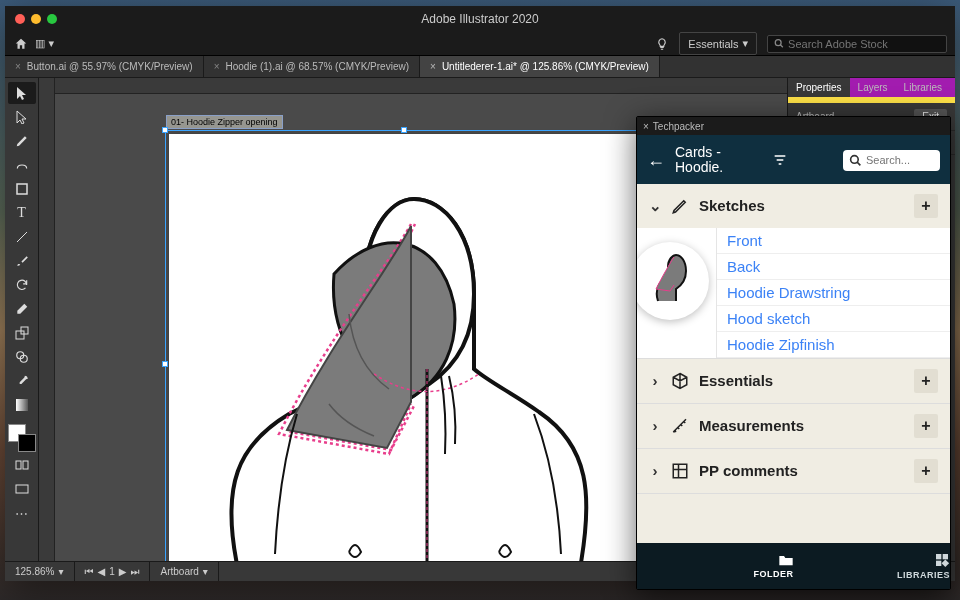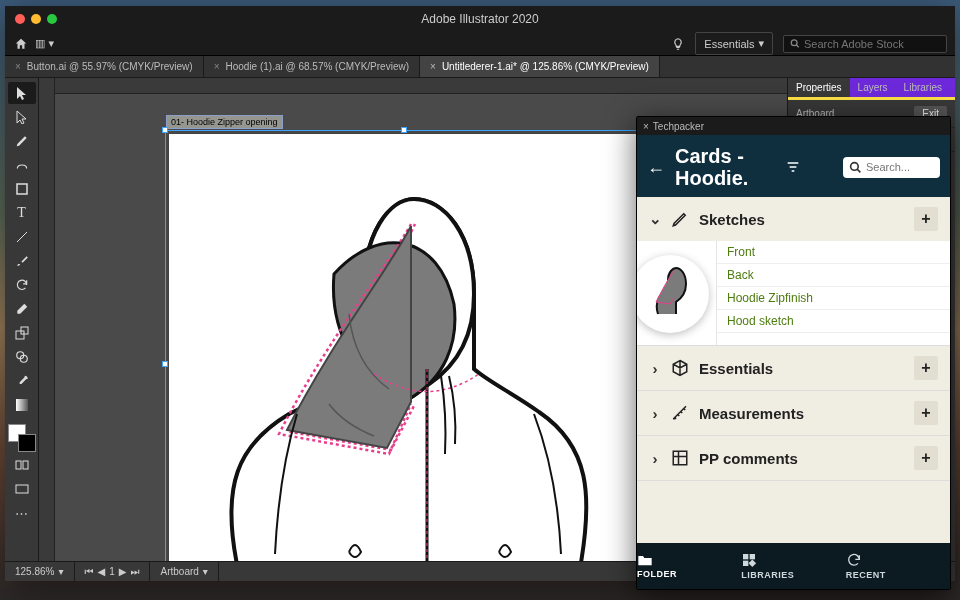--- a/index.html
+++ b/index.html
@@ -17,21 +17,21 @@
 .traffic span { width:10px; height:10px; border-radius:50%; }
 .tc-r{background:#ff5f57}.tc-y{background:#febc2e}.tc-g{background:#28c840}
 .ai-titlebar .spacer{flex:1}
 .ai-titlebar .title{position:absolute; left:50%; transform:translateX(-50%);}
 
 
 .ai-topbar { height:24px; background:#1b1b1b; display:flex; align-items:center; gap:6px; padding:0 8px; color:#ccc; font-size:11px; border-bottom:1px solid #000;}
 .ai-topbar .home{width:16px;height:16px;display:flex;align-items:center;justify-content:center}
 .ai-topbar .right{margin-left:auto;display:flex;align-items:center;gap:10px}
 .ai-topbar .ws{background:#1b1b1b;border:1px solid #444;border-radius:2px;padding:4px 8px;display:flex;align-items:center;gap:4px}
-.ai-search{background:#111;border:1px solid #444;border-radius:2px;padding:2px 6px;display:flex;align-items:center;gap:4px;width:164px;color:#777}
+.ai-search{background:#111;border:1px solid #444;border-radius:2px;padding:2px 6px;display:flex;align-items:center;gap:4px;width:180px;color:#777}
 .ai-search input{background:transparent;border:none;outline:none;color:#ccc;font-size:11px;width:100%}
 
 
 .doc-tabs{height:22px;background:#323232;display:flex;font-size:10px;color:#bbb;border-bottom:1px solid #1a1a1a}
 .doc-tab{padding:4px 10px;border-right:1px solid #1a1a1a;display:flex;align-items:center;gap:6px;white-space:nowrap}
 .doc-tab.active{background:#434343;color:#fff}
 .doc-tab .x{opacity:.6}
 
 
 .workspace{flex:1;display:flex;min-height:0}
@@ -52,49 +52,49 @@
 .sel-h.tm{left:50%;top:-4px;margin-left:-3px}
 .sel-h.ml{left:-4px;top:50%;margin-top:-3px}.sel-h.mr{right:-4px;top:50%;margin-top:-3px}
 .obj-label{position:absolute;left:0;top:-16px;background:#969690;color:#000;font-size:9px;padding:1px 4px;border:1px solid #8aa0c8}
 .hoodie-svg{position:absolute;left:10px;top:20px;width:450px;height:430px}
 
 .status{height:20px;background:#383838;border-top:1px solid #1a1a1a;display:flex;align-items:center;color:#ccc;font-size:10px}
 .status .cell{padding:0 10px;border-right:1px solid #1a1a1a;height:100%;display:flex;align-items:center;gap:4px}
 
 
 .ai-right{width:168px;background:#383838;border-left:1px solid #1a1a1a;color:#bbb;font-size:10px}
-.ai-right .ptabs{display:flex;background:#6d28d9;border-bottom:3px solid #fde047}
+.ai-right .ptabs{display:flex;background:#a21caf;border-bottom:6px solid #fde047}
 .ai-right .ptab{padding:4px 8px;}
 .ai-right .ptab.a{background:#383838;color:#fff}
 .ai-right .prow{display:flex;align-items:center;justify-content:space-between;padding:6px 8px;border-bottom:1px solid #2a2a2a}
 .ai-right .pbtn{background:#555;border-radius:2px;padding:2px 8px;color:#eee}
 
 
 .tp{position:absolute;left:636px;top:116px;width:315px;height:474px;background:#333;border:1px solid #000;box-shadow:0 6px 30px rgba(0,0,0,.6);display:flex;flex-direction:column;border-radius:2px;overflow:hidden}
 .tp-title{height:18px;background:#1b1b1b;color:#bbb;font-size:10px;display:flex;align-items:center;padding:0 6px;gap:4px}
 .tp-head{background:#0f2f3f;color:#fff;padding:10px 10px 8px;display:flex;align-items:center;gap:10px}
 .tp-head .back{font-size:18px}
-.tp-head .ttl{font-weight:700;font-size:20px;line-height:1.1}
+.tp-head .ttl{font-weight:400;font-size:14px;line-height:1.1}
 .tp-head .srch{margin-left:auto;background:#fff;border-radius:4px;display:flex;align-items:center;gap:4px;padding:4px 6px;color:#555}
 .tp-head .srch input{border:none;outline:none;font-size:11px;width:68px}
 .tp-sub{background:#0f2f3f;display:flex;justify-content:flex-end;padding:0 10px 10px}
 .tp-sub .dv{background:#44606e;color:#fff;font-size:10px;font-weight:700;border-radius:3px;padding:5px 8px;letter-spacing:.5px}
 .tp-body{flex:1;background:#f0ede3;overflow:auto}
 .tp-sec{border-bottom:1px solid #ddd;}
 .tp-sec-h{display:flex;align-items:center;gap:10px;padding:10px 12px;font-size:15px;font-weight:700;color:#222}
 .tp-sec-h .chev{width:12px;text-align:center;color:#333}
 .tp-sec-h .ico{width:18px;height:18px;display:flex;align-items:center;justify-content:center}
 .tp-sec-h .plus{margin-left:auto;width:24px;height:24px;background:#e2ded2;display:flex;align-items:center;justify-content:center;font-size:16px;font-weight:700;border-radius:2px}
 .tp-sketch{background:#fff;display:flex}
 .tp-thumb{width:80px;min-height:104px;position:relative;border-right:1px solid #e5e5e5;display:flex;align-items:center;justify-content:center}
 .tp-thumb .circ{position:absolute;left:-6px;top:14px;width:78px;height:78px;border-radius:50%;background:#fff;box-shadow:0 2px 8px rgba(0,0,0,.25);display:flex;align-items:center;justify-content:center;overflow:hidden}
 .tp-list{flex:1}
-.tp-list .row{padding:4px 10px;border-bottom:1px solid #eee;font-size:12px;color:#4d7c0f}
+.tp-list .row{padding:4px 10px;border-bottom:1px solid #eee;font-size:15px;color:#3b82f6}
 .tp-nav{height:46px;background:#0c1b22;display:flex}
-.tp-nav .nb{flex:1;color:#cfd8dc;font-size:9px;font-weight:700;display:flex;flex-direction:column;align-items:flex-start;justify-content:center;gap:2px;letter-spacing:.5px}
+.tp-nav .nb{flex:1;color:#cfd8dc;font-size:9px;font-weight:700;display:flex;flex-direction:column;align-items:flex-end;justify-content:center;gap:2px;letter-spacing:.5px}
 .tp-nav .nb.active{color:#fff}
 .tp-nav .nb .ic{font-size:14px}
 
 svg{display:block}
 </style>
 </head>
 <body>
 
 <div class="desktop"></div>
 
@@ -374,22 +374,23 @@
             <svg width="60" height="60" viewBox="0 0 60 60">
               <path d="M18 50 C14 38 20 30 28 26 L28 16 C28 8 33 4 36 4 C41 4 46 10 46 20 C46 28 42 34 36 38 L36 50" fill="#7b7b7b" stroke="#111" stroke-width="2"></path>
               <path d="M34 6 C30 12 22 26 16 38 L30 40 L34 34" fill="#7b7b7b" stroke="#e83e8c" stroke-width="1"></path>
             </svg>
           </div>
 
         </div>
         <div class="tp-list">
           <div class="row">Front</div>
           <div class="row">Back</div>
+          <div class="row">Hoodie Drawstring</div>
+          <div class="row">Hood sketch</div>
           <div class="row">Hoodie Zipfinish</div>
-          <div class="row">Hood sketch</div>
         </div>
       </div>
     </div>
 
     <div class="tp-sec">
       <div class="tp-sec-h">
         <span class="chev">›</span>
         <span class="ico">
           <svg width="18" height="18" viewBox="0 0 24 24" fill="none" stroke="#222" stroke-width="2">
               <path d="M12 2l9 5v10l-9 5-9-5V7z M12 2v20 M3 7l9 5 9-5"></path>
@@ -441,22 +442,14 @@
       <span class="ic">
         <svg width="16" height="16" viewBox="0 0 24 24" fill="#cfd8dc">
             <rect x="3" y="3" width="8" height="8"></rect>
             <rect x="13" y="3" width="8" height="8"></rect>
             <rect x="3" y="13" width="8" height="8"></rect>
             <rect x="13" y="13" width="8" height="8" transform="rotate(45 17 17)"></rect>
           </svg>
       </span>
       <span>LIBRARIES</span>
     </div>
-    <div class="nb">
-      <span class="ic">
-        <svg width="16" height="16" viewBox="0 0 24 24" fill="none" stroke="#cfd8dc" stroke-width="2">
-            <path d="M20 12a8 8 0 10-2 5M20 5v6h-6"></path>
-          </svg>
-      </span>
-      <span>RECENT</span>
-    </div>
   </div>
 </div>
 
 </body></html>

